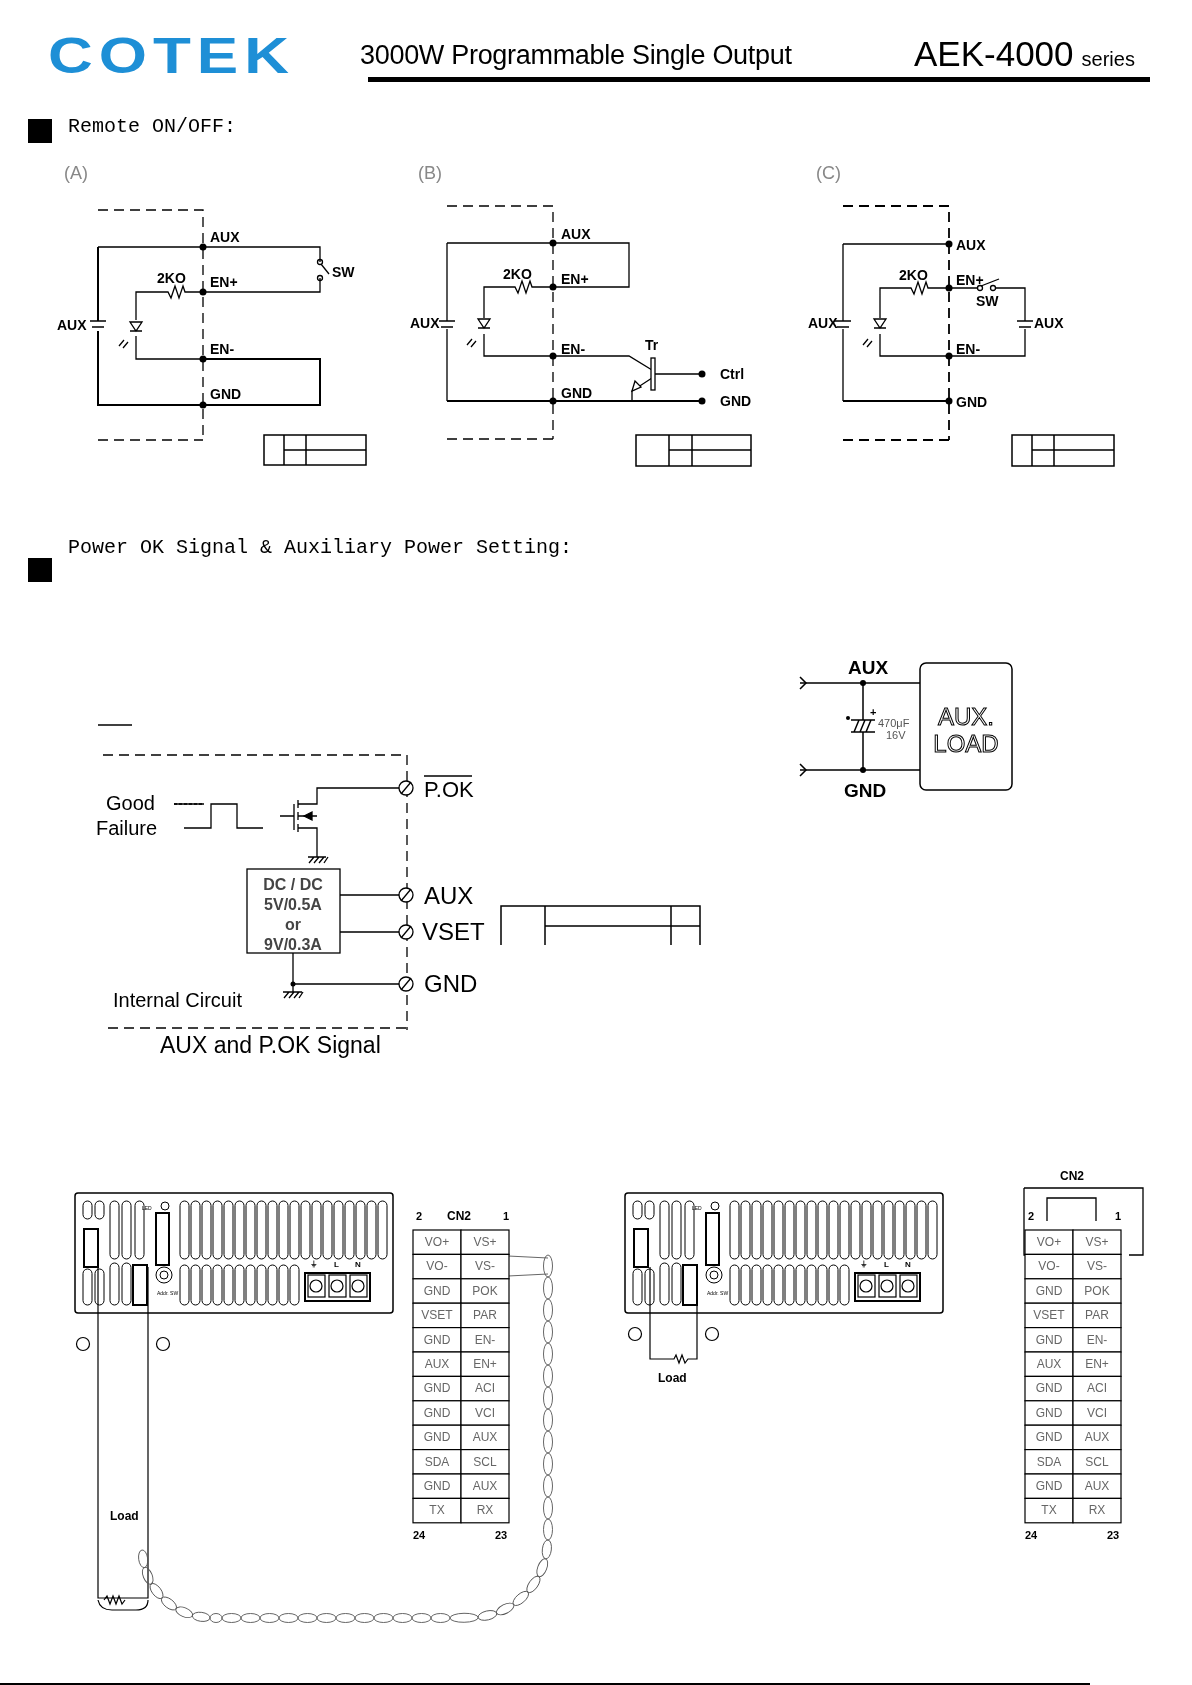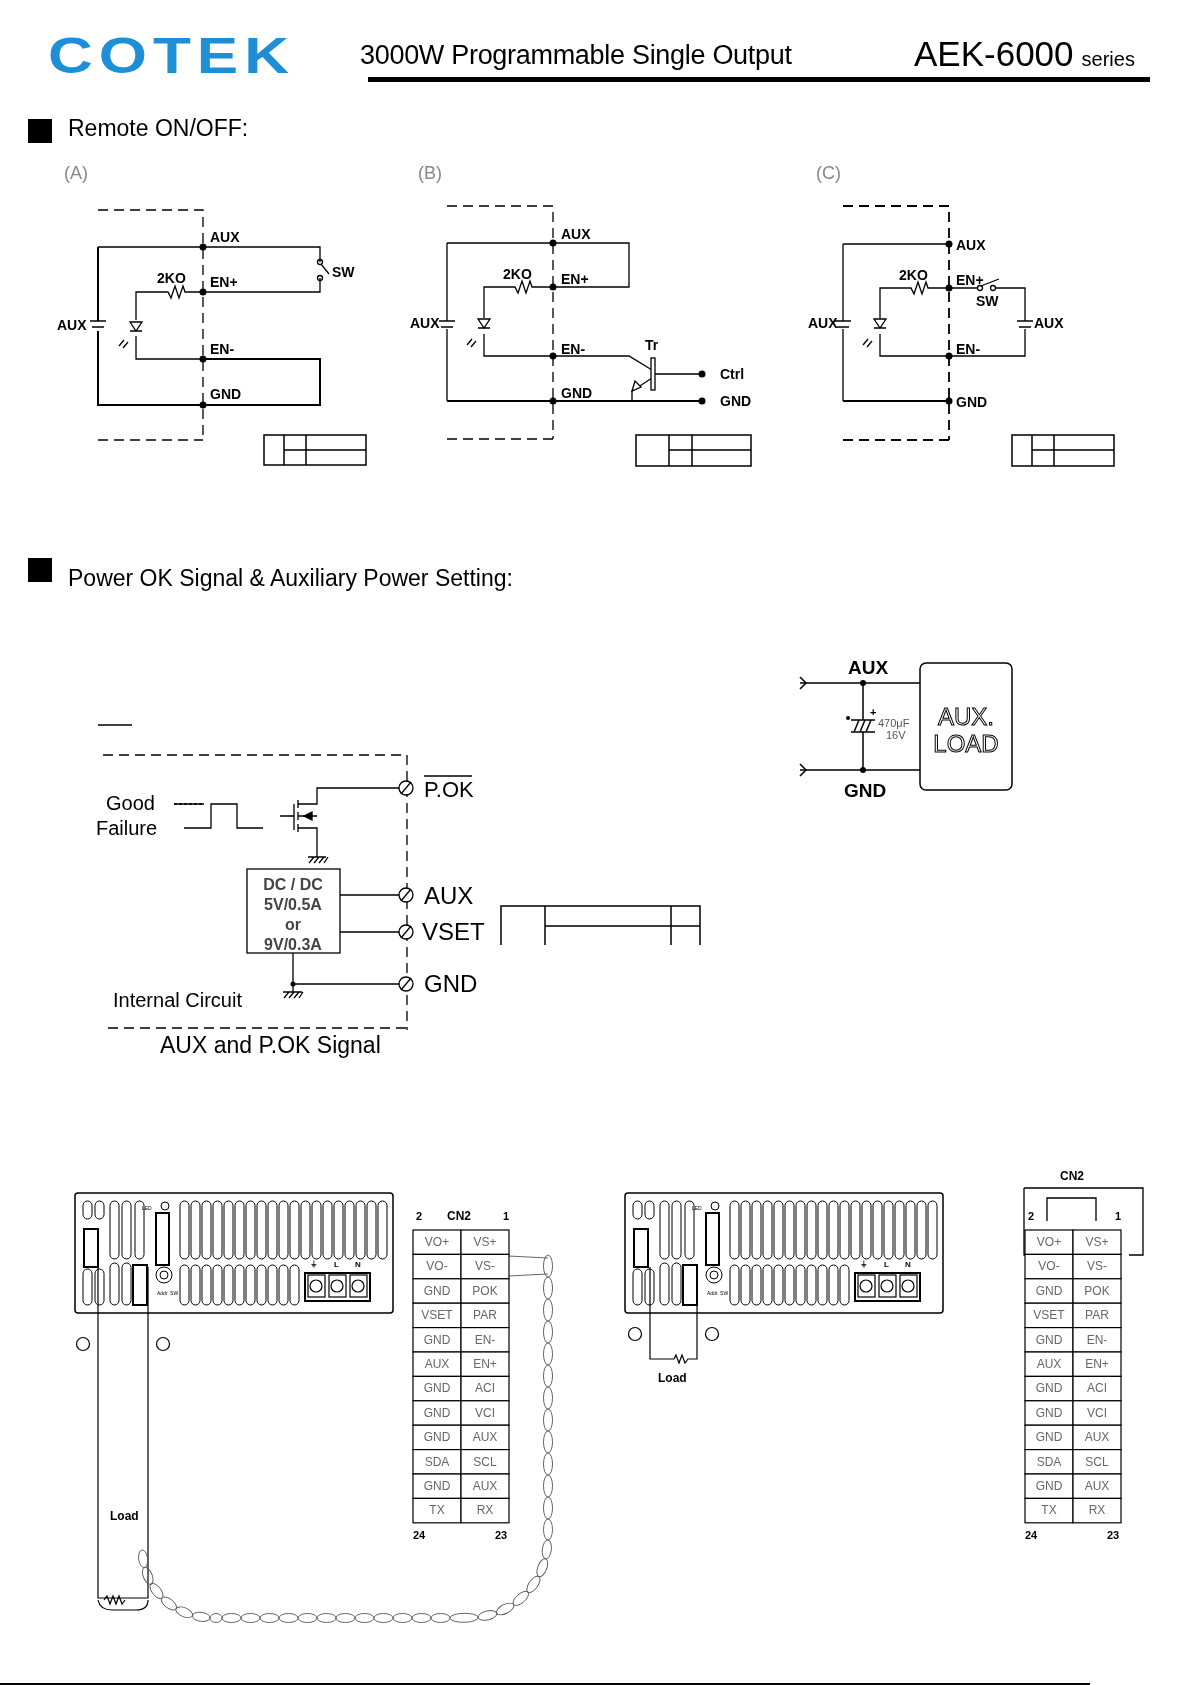--- a/index.html
+++ b/index.html
@@ -4,41 +4,41 @@
 <style>
   html,body{margin:0;padding:0;background:#fff;}
   body{width:1192px;height:1685px;position:relative;overflow:hidden;font-family:"Liberation Sans",sans-serif;color:#000;}
   .abs{position:absolute;}
   .logo{left:48px;top:30px;font-family:"Liberation Sans",sans-serif;font-weight:bold;font-size:62px;letter-spacing:6px;line-height:1;transform:scaleY(0.82);transform-origin:top left;}
   .subtitle{left:360px;top:40px;font-size:27px;letter-spacing:-0.3px;}
   .series-model{left:914px;top:34px;font-size:35px;}
   .series-suffix{font-size:20px;margin-left:8px;}
   .header-rule{left:368px;top:77px;width:782px;height:5px;background:#000;}
   .section-bullet{width:24px;height:24px;background:#000;}
-  .section-title{font-size:23px;}
+  .section-title{font-size:20px;font-family:Liberation Mono, monospace;}
   .footer-rule{left:0;top:1683px;width:1090px;height:2px;background:#000;}
   svg text{font-family:"Liberation Sans",sans-serif;}
   .lbl{font-weight:bold;font-size:14px;}
   .sub{font-size:18px;fill:#888;}
 </style>
 </head>
 <body>
 
 <div class="abs logo" id="logo" style="color: rgb(30, 143, 214);">COTEK</div>
 <div class="abs subtitle">3000W Programmable Single Output</div>
 <div class="abs series-model">
-  <span>AEK-6000</span><span class="series-suffix">series</span>
+  <span>AEK-4000</span><span class="series-suffix">series</span>
 </div>
 <div class="abs header-rule"></div>
 
 <div class="abs section-bullet" style="left:28px;top:119px;"></div>
 <div class="abs section-title" style="left:68px;top:115px;">Remote ON/OFF:</div>
 
 <div class="abs section-bullet" style="left:28px;top:558px;"></div>
-<div class="abs section-title" style="left:68px;top:565px;">Power OK Signal &amp; Auxiliary Power Setting:</div>
+<div class="abs section-title" style="left:68px;top:536px;">Power OK Signal &amp; Auxiliary Power Setting:</div>
 
 <svg class="abs" style="left:40px;top:150px;" width="340" height="330">
   <text x="24" y="29" class="sub">(A)</text>
   <g stroke="#000" fill="none" stroke-width="1.3">
     <path d="M58 60 H163 V290 M58 290 H163" stroke-dasharray="10,6"></path>
     <path d="M58 97 H280 V112 M280 128 V142 H163"></path>
     <path d="M58 97 V171 M58 181 V255 H280 V209 H163" stroke-width="2"></path>
     <path d="M50 171 H66 M52 177 H64"></path>
     <path d="M163 142 H145 l-2 -6 l-4 12 l-4 -12 l-4 12 l-3 -6 H96 V170 M96 186 V209 H163"></path>
     <path d="M90 172 H102 L96 181 Z M90 181 H102"></path>

